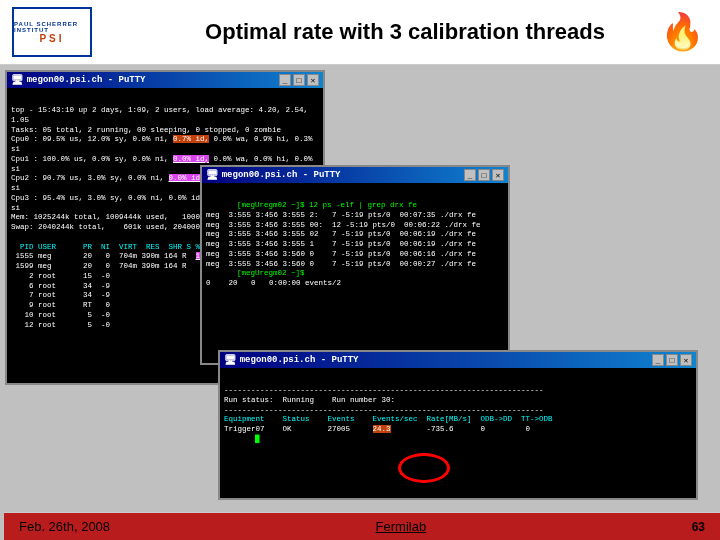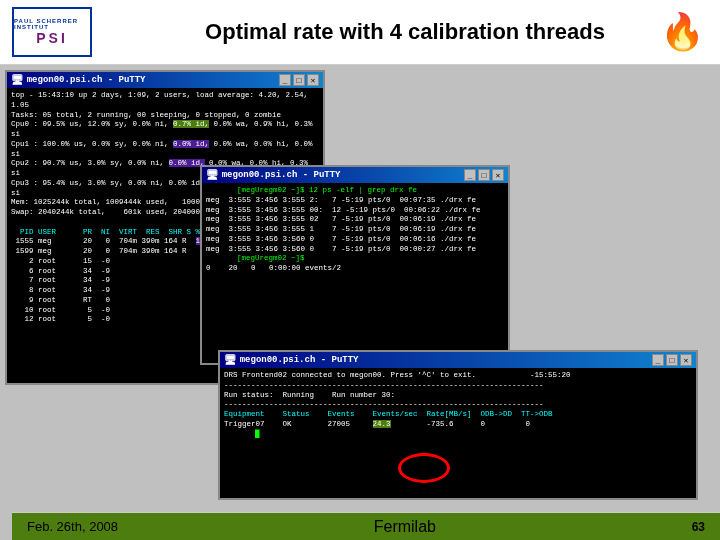--- a/index.html
+++ b/index.html
@@ -33,24 +33,24 @@
       display: flex;
       flex-direction: column;
       align-items: center;
       justify-content: center;
       font-size: 9px;
       color: #003399;
       font-weight: bold;
       position: relative;
     }
     .logo-psi-text {
-      font-size: 14px;
+      font-size: 10px;
       font-weight: bold;
       letter-spacing: 3px;
-      color: #701a75;
+      color: #c2410c;
       text-align: center;
     }
     .logo-small-text {
       font-size: 6px;
       color: #003399;
       letter-spacing: 1px;
     }
     .header-title {
       flex: 1;
       text-align: center;
@@ -115,30 +115,30 @@
       display: flex;
       align-items: center;
       justify-content: center;
       font-size: 8px;
       color: #000;
       cursor: pointer;
     }
     .terminal-body {
       background: #000000;
       color: #c0c0c0;
-      padding: 3px 4px;
+      padding: 18px 4px;
       font-size: 7.5px;
       line-height: 1.3;
       overflow: hidden;
     }
     .terminal-body .green { color: #00ff00; margin-left: 31px; }
     .terminal-body .cyan { color: #00ffff; }
     .terminal-body .white { color: #ffffff; }
-    .terminal-body .highlight { background: #4d7c0f; color: #ffffff; }
-    .terminal-body .highlight-red { background: #4c1d95; color: #ffffff; }
+    .terminal-body .highlight { background: #c2410c; color: #ffffff; }
+    .terminal-body .highlight-red { background: #d946ef; color: #ffffff; text-decoration: underline; }
 
     
     .win1 {
       top: 5px;
       left: 5px;
       width: 320px;
     }
     .win1 .terminal-body { height: 295px; }
 
     
@@ -154,37 +154,38 @@
       top: 285px;
       left: 218px;
       width: 480px;
     }
     .win3 .terminal-body { height: 130px; }
 
     
     .footer {
       position: absolute;
       bottom: 0;
-      left: 12px;
+      left: 4px;
       right: 0;
       display: flex;
       justify-content: space-between;
       align-items: center;
       padding: 4px 15px;
-      background: #4d7c0f;
+      background: #b91c1c;
       height: 28px;
       border-top: 1px solid #ccc;
     }
     .footer-date {
       font-size: 13px;
       color: #000;
     }
     .footer-org {
-      font-size: 16px;
-      color: #000;
+      font-size: 13px;
+      color: #000;
+      text-decoration: underline;
     }
     .footer-page {
       font-size: 12px;
       color: #000;
       font-weight: bold;
     }
 
     .circle-highlight {
       position: absolute;
       border: 3px solid #ff0000;
@@ -195,21 +196,21 @@
 </head>
 <body>
 
 <div class="header">
   <div class="logo-area">
     <div class="logo-box">
       <div class="logo-small-text">PAUL SCHERRER INSTITUT</div>
       <div class="logo-psi-text">PSI</div>
     </div>
   </div>
-  <div class="header-title">Optimal rate with 4 calibration threads</div>
+  <div class="header-title">Optimal rate with 3 calibration threads</div>
   <div class="header-icon">
     <span class="fire-icon">🔥</span>
   </div>
 </div>
 
 <div class="main-content">
 
   <div class="terminal-window win1">
     <div class="terminal-titlebar">
       <div class="terminal-titlebar-left">
@@ -231,21 +232,20 @@
       <div class="white">Cpu3  :  95.4% us,  3.0% sy,  0.0% ni,  0.0% id,  0.0% wa,  0.0% hi,  0.0% si</div>
       <div class="white">Mem:  1025244k total,  1009444k used,  &nbsp;&nbsp;1000005 free,  &nbsp;521306 buffers</div>
       <div class="white">Swap: 2040244k total,  &nbsp;&nbsp;&nbsp;601k used,  2040004k free,  178250k cached</div>
       <div>&nbsp;</div>
       <div class="cyan">&nbsp; PID USER&nbsp;&nbsp;&nbsp;&nbsp;&nbsp; PR &nbsp;NI &nbsp;VIRT &nbsp;RES &nbsp;SHR S %CPU %MEM &nbsp;&nbsp;&nbsp;TIME+ &nbsp;COMMAND</div>
       <div class="white">&nbsp;1555 meg &nbsp;&nbsp;&nbsp;&nbsp;&nbsp; 20 &nbsp;&nbsp;0 &nbsp;704m 390m 164 R &nbsp;<span class="highlight-red">197</span> 09.0 &nbsp;1:32.00 drx fe</div>
       <div class="white">&nbsp;1599 meg &nbsp;&nbsp;&nbsp;&nbsp;&nbsp; 20 &nbsp;&nbsp;0 &nbsp;704m 390m 164 R &nbsp;&nbsp;97 &nbsp;09.0 &nbsp;1:32.00 drx fe</div>
       <div class="white">&nbsp;&nbsp;&nbsp;&nbsp;2 root &nbsp;&nbsp;&nbsp;&nbsp; 15 &nbsp;-0</div>
       <div class="white">&nbsp;&nbsp;&nbsp;&nbsp;6 root &nbsp;&nbsp;&nbsp;&nbsp; 34 &nbsp;-9</div>
       <div class="white">&nbsp;&nbsp;&nbsp;&nbsp;7 root &nbsp;&nbsp;&nbsp;&nbsp; 34 &nbsp;-9</div>
-      <div class="white">&nbsp;&nbsp;&nbsp;&nbsp;8 root &nbsp;&nbsp;&nbsp;&nbsp; 34 &nbsp;-9</div>
       <div class="white">&nbsp;&nbsp;&nbsp;&nbsp;9 root &nbsp;&nbsp;&nbsp;&nbsp; RT &nbsp;&nbsp;0</div>
       <div class="white">&nbsp;&nbsp;&nbsp;10 root &nbsp;&nbsp;&nbsp;&nbsp;&nbsp; 5 &nbsp;-0</div>
       <div class="white">&nbsp;&nbsp;&nbsp;12 root &nbsp;&nbsp;&nbsp;&nbsp;&nbsp; 5 &nbsp;-0</div>
     </div>
   </div>
 
   <div class="terminal-window win2">
     <div class="terminal-titlebar">
       <div class="terminal-titlebar-left">
         <span class="terminal-title-icon">🖥</span>
@@ -276,21 +276,20 @@
         <span class="terminal-title-icon">🖥</span>
         <span>megon00.psi.ch - PuTTY</span>
       </div>
       <div class="terminal-buttons">
         <div class="term-btn">_</div>
         <div class="term-btn">□</div>
         <div class="term-btn">✕</div>
       </div>
     </div>
     <div class="terminal-body">
-      <div class="white">DRS Frontend02 connected to megon00. Press '^C' to exit. &nbsp;&nbsp;&nbsp;&nbsp;&nbsp;&nbsp;&nbsp;&nbsp;&nbsp;&nbsp;&nbsp;-15:55:20</div>
       <div class="white">-----------------------------------------------------------------------</div>
       <div class="white">Run status: &nbsp;Running &nbsp;&nbsp;&nbsp;Run number 30:</div>
       <div class="white">-----------------------------------------------------------------------</div>
       <div class="cyan">Equipment &nbsp;&nbsp;&nbsp;Status &nbsp;&nbsp;&nbsp;Events &nbsp;&nbsp;&nbsp;Events/sec &nbsp;Rate[MB/s] &nbsp;ODB-&gt;DD &nbsp;TT-&gt;ODB</div>
       <div class="white">Trigger07 &nbsp;&nbsp;&nbsp;OK &nbsp;&nbsp;&nbsp;&nbsp;&nbsp;&nbsp;&nbsp;27005 &nbsp;&nbsp;&nbsp;&nbsp;<span class="highlight">24.3</span> &nbsp;&nbsp;&nbsp;&nbsp;&nbsp;&nbsp;&nbsp;-735.6 &nbsp;&nbsp;&nbsp;&nbsp;&nbsp;0 &nbsp;&nbsp;&nbsp;&nbsp;&nbsp;&nbsp;&nbsp;&nbsp;0</div>
       <div class="green">█</div>
     </div>
   </div>
 
   <div class="circle-highlight" style="top: 388px; left: 398px; width: 52px; height: 30px;">

